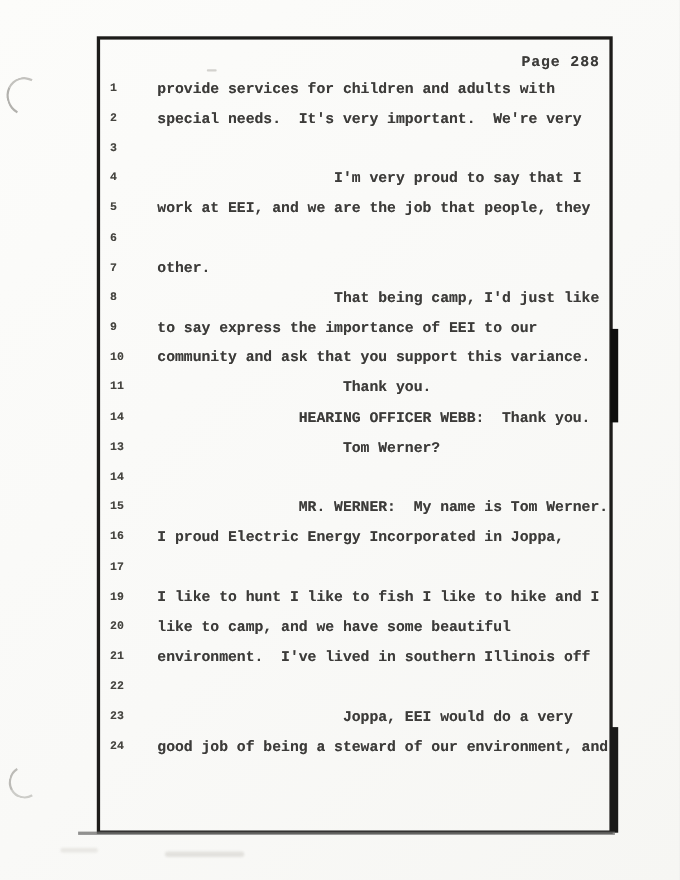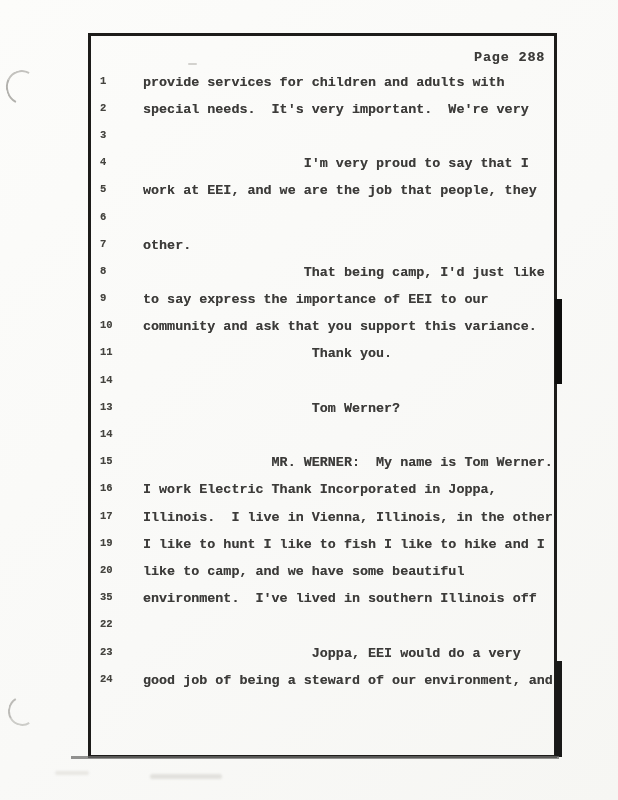--- a/index.html
+++ b/index.html
@@ -200,50 +200,50 @@
       <div class="row">
         <span class="num">10</span>
         <span class="txt">community and ask that you support this variance.</span>
       </div>
       <div class="row">
         <span class="num">11</span>
         <span class="txt">                     Thank you.</span>
       </div>
       <div class="row">
         <span class="num">14</span>
+        <span class="txt">                HEARING OFFICER WEBB:  Thank you.</span>
       </div>
       <div class="row">
         <span class="num">13</span>
         <span class="txt">                     Tom Werner?</span>
       </div>
       <div class="row">
         <span class="num">14</span>
       </div>
       <div class="row">
         <span class="num">15</span>
         <span class="txt">                MR. WERNER:  My name is Tom Werner.</span>
       </div>
       <div class="row">
         <span class="num">16</span>
-        <span class="txt">I work Electric Thank Incorporated in Joppa,</span>
+        <span class="txt">I proud Electric Energy Incorporated in Joppa,</span>
       </div>
       <div class="row">
         <span class="num">17</span>
-        <span class="txt">Illinois.  I live in Vienna, Illinois, in the other</span>
       </div>
       <div class="row">
         <span class="num">19</span>
         <span class="txt">I like to hunt I like to fish I like to hike and I</span>
       </div>
       <div class="row">
         <span class="num">20</span>
         <span class="txt">like to camp, and we have some beautiful</span>
       </div>
       <div class="row">
-        <span class="num">35</span>
+        <span class="num">21</span>
         <span class="txt">environment.  I've lived in southern Illinois off</span>
       </div>
       <div class="row">
         <span class="num">22</span>
       </div>
       <div class="row">
         <span class="num">23</span>
         <span class="txt">                     Joppa, EEI would do a very</span>
       </div>
       <div class="row">

